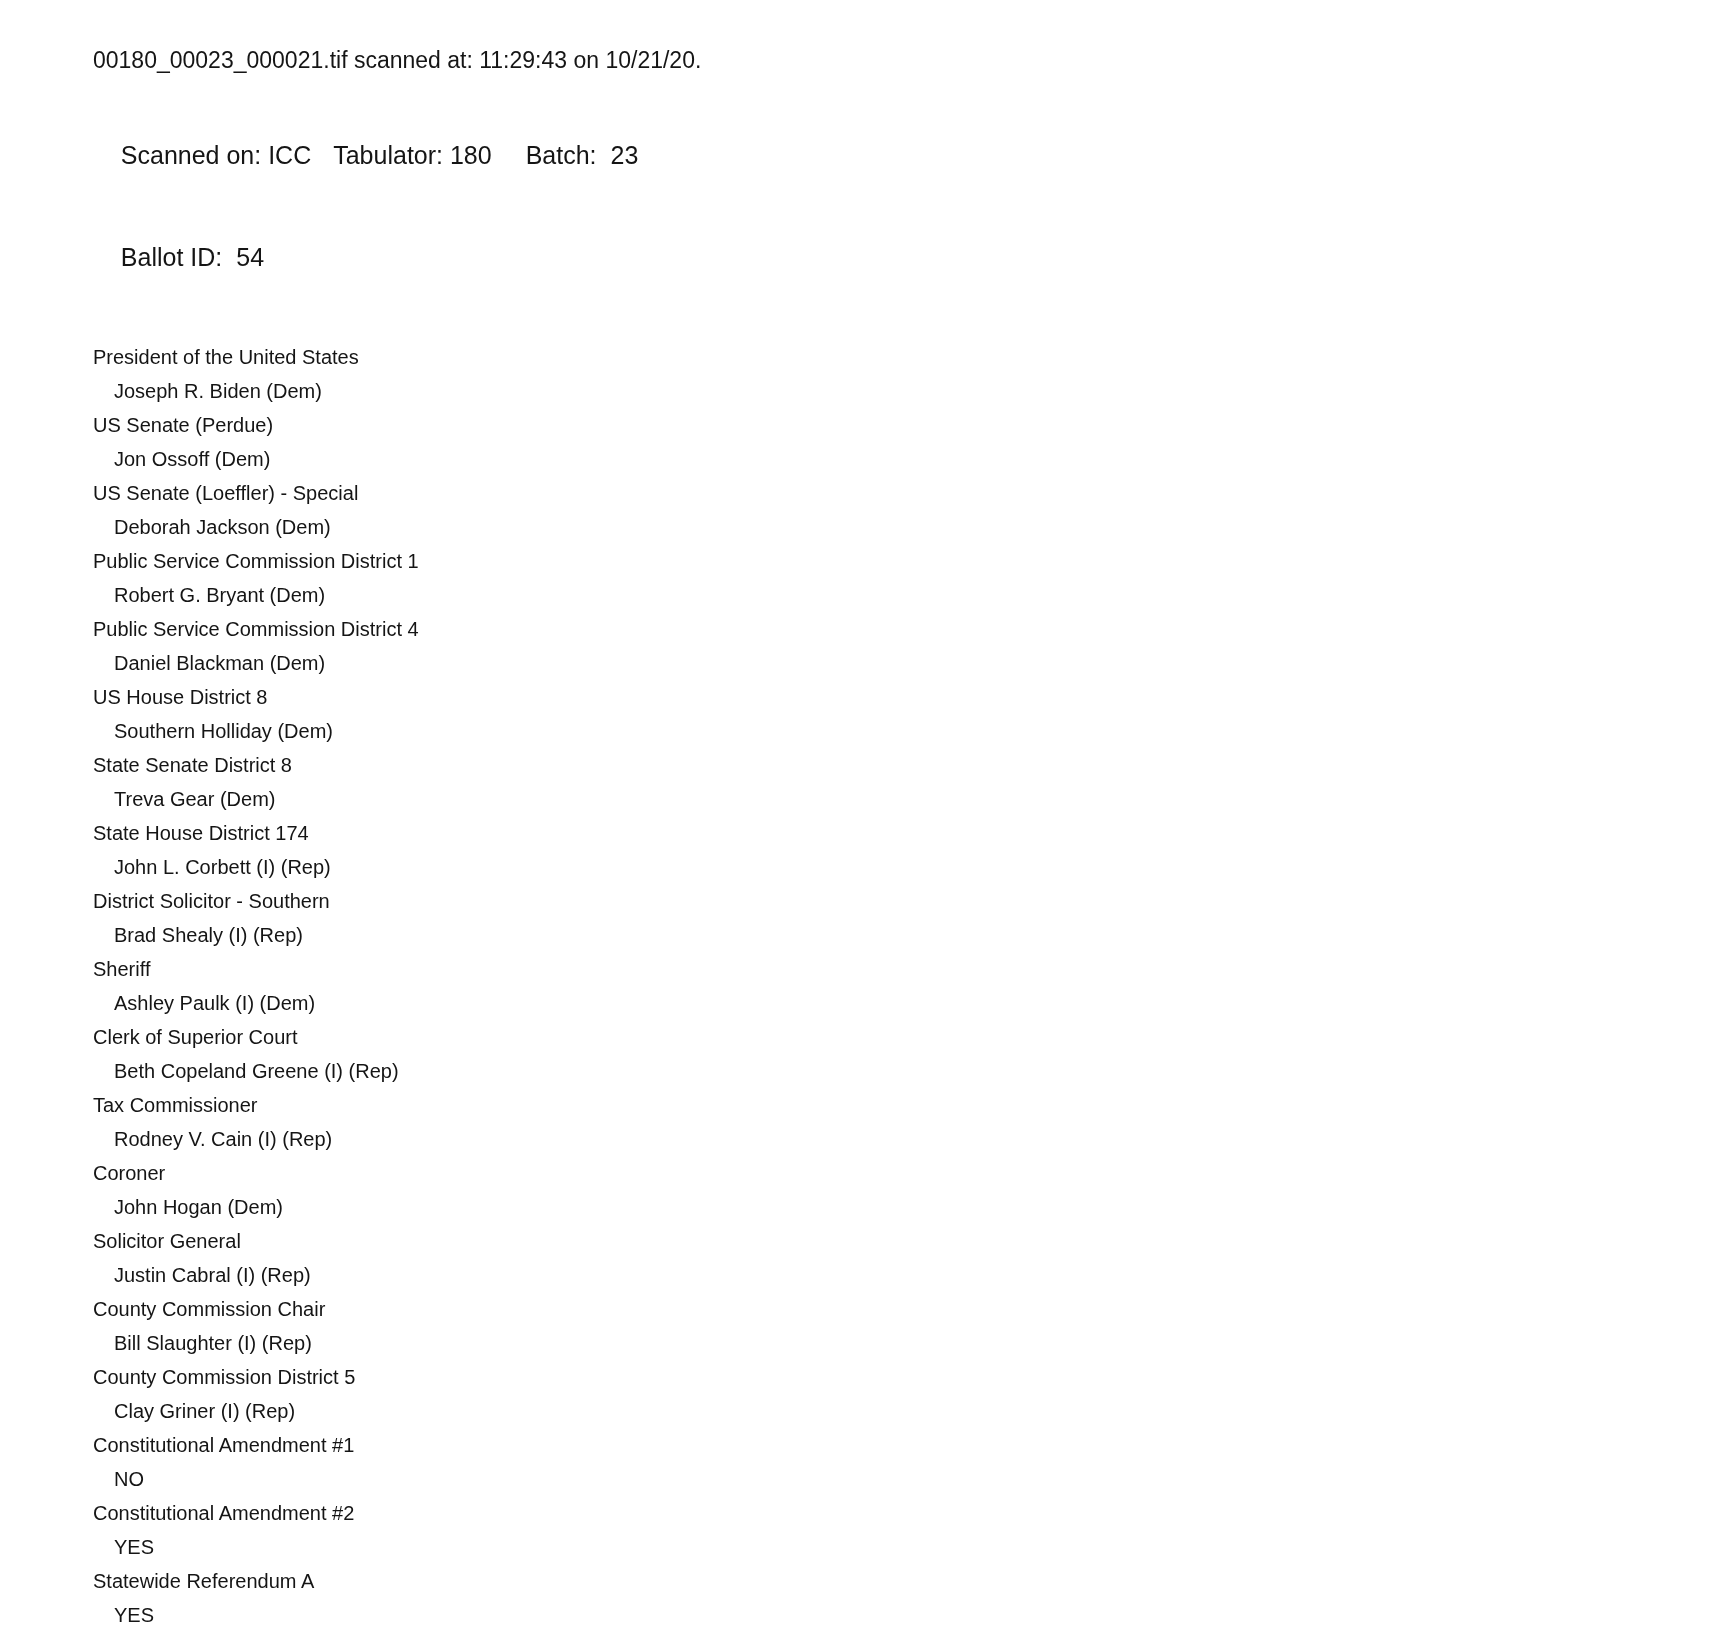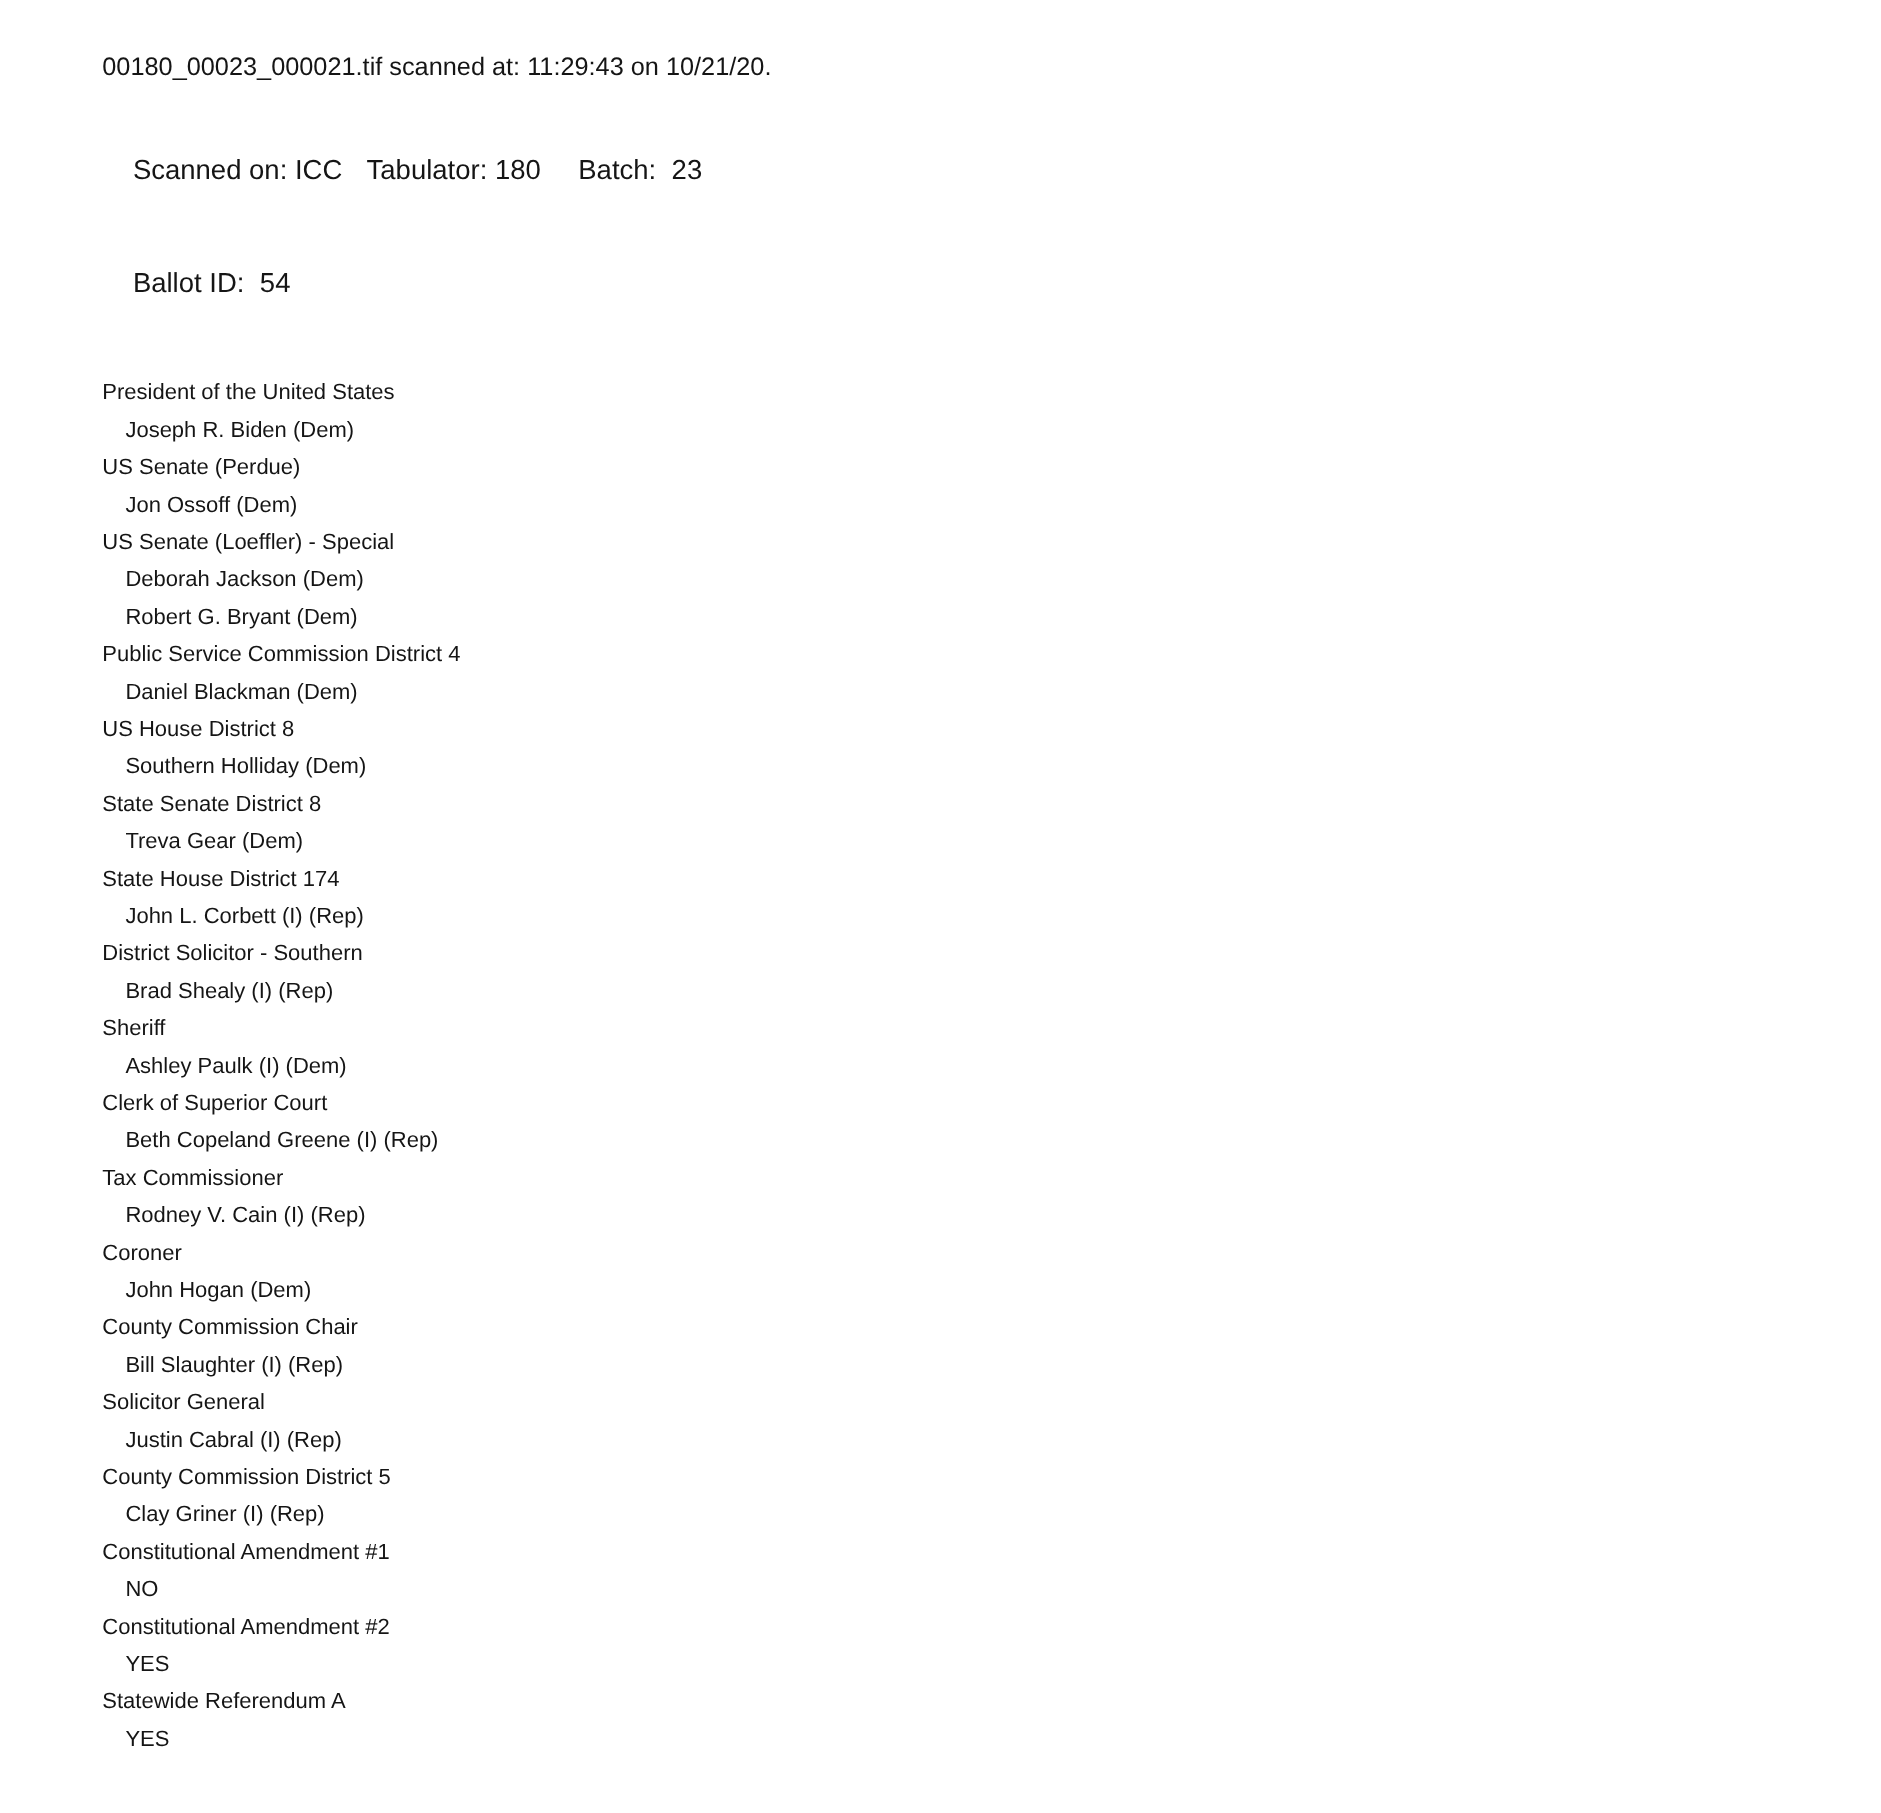--- a/index.html
+++ b/index.html
@@ -75,20 +75,21 @@
         <div class="office">US Senate (Perdue)</div>
         <div class="selection">Jon Ossoff (Dem)</div>
       </div>
 
       <div class="contest">
         <div class="office">US Senate (Loeffler) - Special</div>
         <div class="selection">Deborah Jackson (Dem)</div>
       </div>
 
       <div class="contest">
+        <div class="office">Public Service Commission District 1</div>
         <div class="selection">Robert G. Bryant (Dem)</div>
       </div>
 
       <div class="contest">
         <div class="office">Public Service Commission District 4</div>
         <div class="selection">Daniel Blackman (Dem)</div>
       </div>
 
       <div class="contest">
         <div class="office">US House District 8</div>
@@ -124,27 +125,27 @@
         <div class="office">Tax Commissioner</div>
         <div class="selection">Rodney V. Cain (I) (Rep)</div>
       </div>
 
       <div class="contest">
         <div class="office">Coroner</div>
         <div class="selection">John Hogan (Dem)</div>
       </div>
 
       <div class="contest">
-        <div class="office">County Commission Chair</div>
-        <div class="selection">Bill Slaughter (I) (Rep)</div>
+        <div class="office">Solicitor General</div>
+        <div class="selection">Justin Cabral (I) (Rep)</div>
       </div>
 
       <div class="contest">
-        <div class="office">Solicitor General</div>
-        <div class="selection">Justin Cabral (I) (Rep)</div>
+        <div class="office">County Commission Chair</div>
+        <div class="selection">Bill Slaughter (I) (Rep)</div>
       </div>
 
       <div class="contest">
         <div class="office">County Commission District 5</div>
         <div class="selection">Clay Griner (I) (Rep)</div>
       </div>
 
       <div class="contest">
         <div class="office">Constitutional Amendment #1</div>
         <div class="selection">NO</div>

